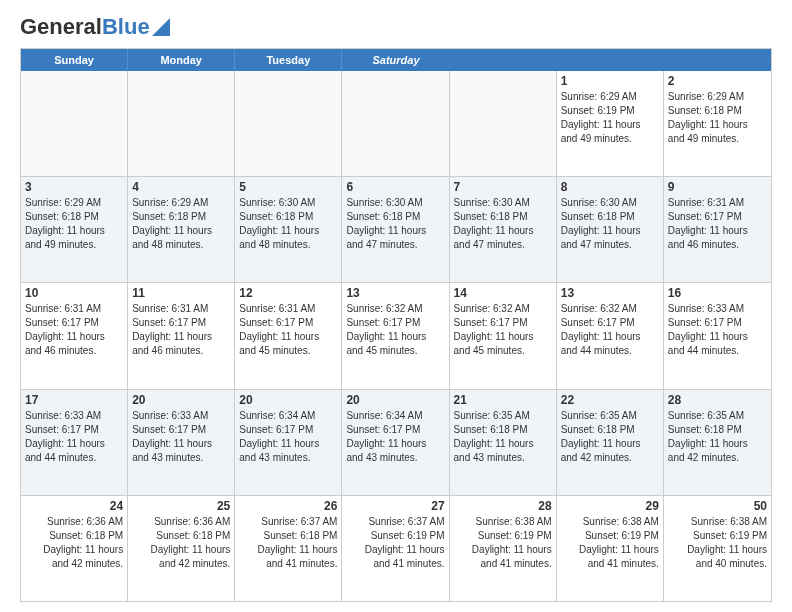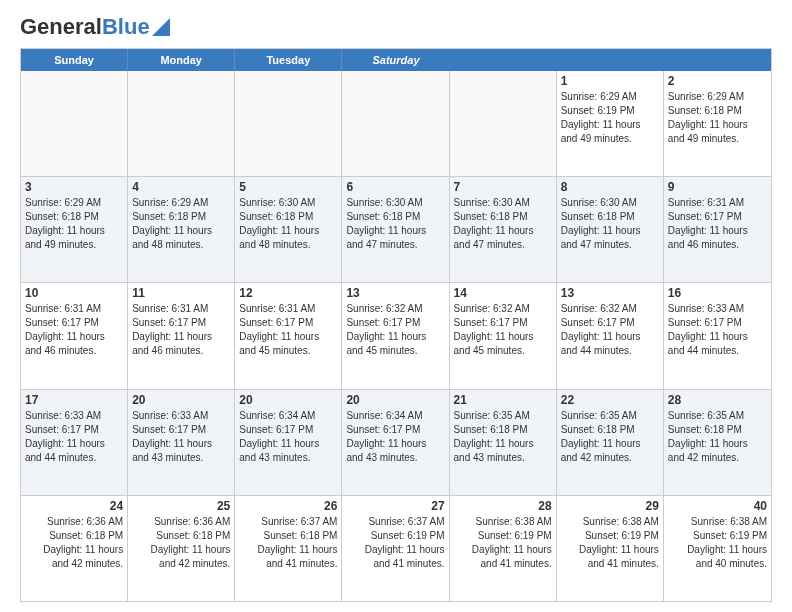--- a/index.html
+++ b/index.html
@@ -261,19 +261,19 @@
           </div>
           <div class="cal-cell">
             <div class="day-num">28</div>
             <div class="day-info">Sunrise: 6:38 AM<br>Sunset: 6:19 PM<br>Daylight: 11 hours and 41 minutes.</div>
           </div>
           <div class="cal-cell">
             <div class="day-num">29</div>
             <div class="day-info">Sunrise: 6:38 AM<br>Sunset: 6:19 PM<br>Daylight: 11 hours and 41 minutes.</div>
           </div>
           <div class="cal-cell">
-            <div class="day-num">40</div>
+            <div class="day-num">50</div>
             <div class="day-info">Sunrise: 6:38 AM<br>Sunset: 6:19 PM<br>Daylight: 11 hours and 40 minutes.</div>
           </div>
         </div>
       </div>
   </div>
 </div>
 
 </body></html>

